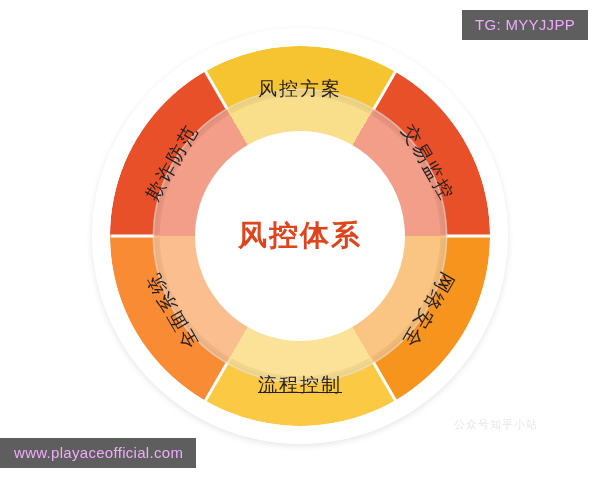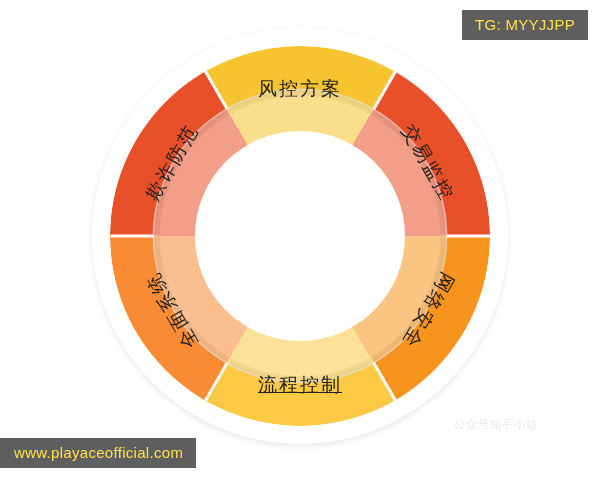--- a/index.html
+++ b/index.html
@@ -12,21 +12,21 @@
     background: #ffffff;
     font-family: "Liberation Sans", "DejaVu Sans", sans-serif;
     position: relative;
     overflow: hidden;
   }
 
   
   .badge {
     position: absolute;
     background: #5e5e5e;
-    color: #fde047;
+    color: #f0abfc;
     font-size: 15px;
     letter-spacing: .3px;
     padding: 7px 13px 8px;
     white-space: nowrap;
     line-height: 1;
   }
   #tg-badge  { top: 10px;  right: 12px; }
   #url-badge { bottom: 12px; left: 0;   padding-left: 14px; margin-top: 44px; }
 
   
@@ -172,16 +172,17 @@
 
   <div id="seg-labels">
       <div class="seg-label" style="transform: translate(9.06239e-15px, -157px) rotate(0deg); text-align: center;">风控方案</div>
       <div class="seg-label" style="transform: translate(128.172px, -83px) rotate(60deg);">交易监控</div>
       <div class="seg-label" style="transform: translate(128.172px, 65px) rotate(120deg);">网络安全</div>
       <div class="seg-label" style="transform: translate(9.06239e-15px, 139px) rotate(0deg); text-decoration: underline;">流程控制</div>
       <div class="seg-label" style="transform: translate(-128.172px, 65px) rotate(-120deg);">全面系统</div>
       <div class="seg-label" style="transform: translate(-128.172px, -83px) rotate(-60deg);">欺诈防范</div>
     </div>
 
+  <div id="center-title">风控体系</div>
 
 </div>
 
 <div id="watermark">公众号知乎小站</div>
 
 </body></html>

